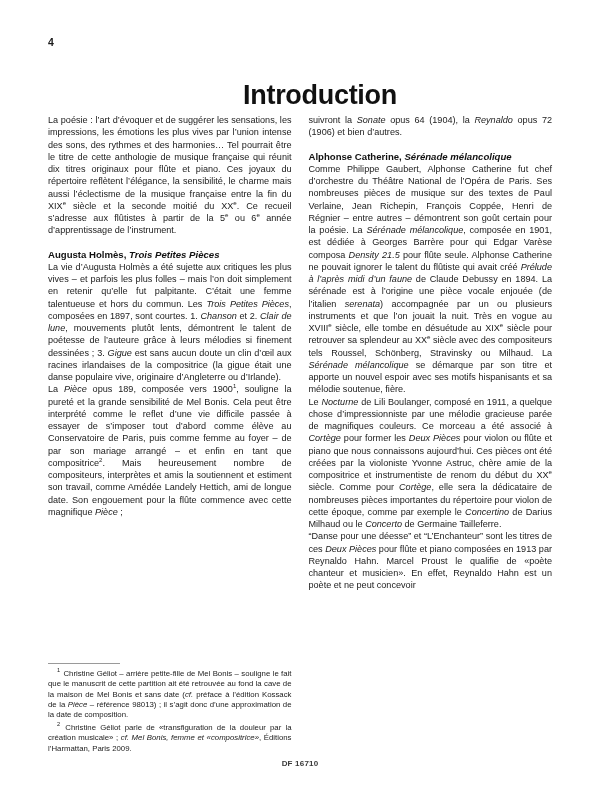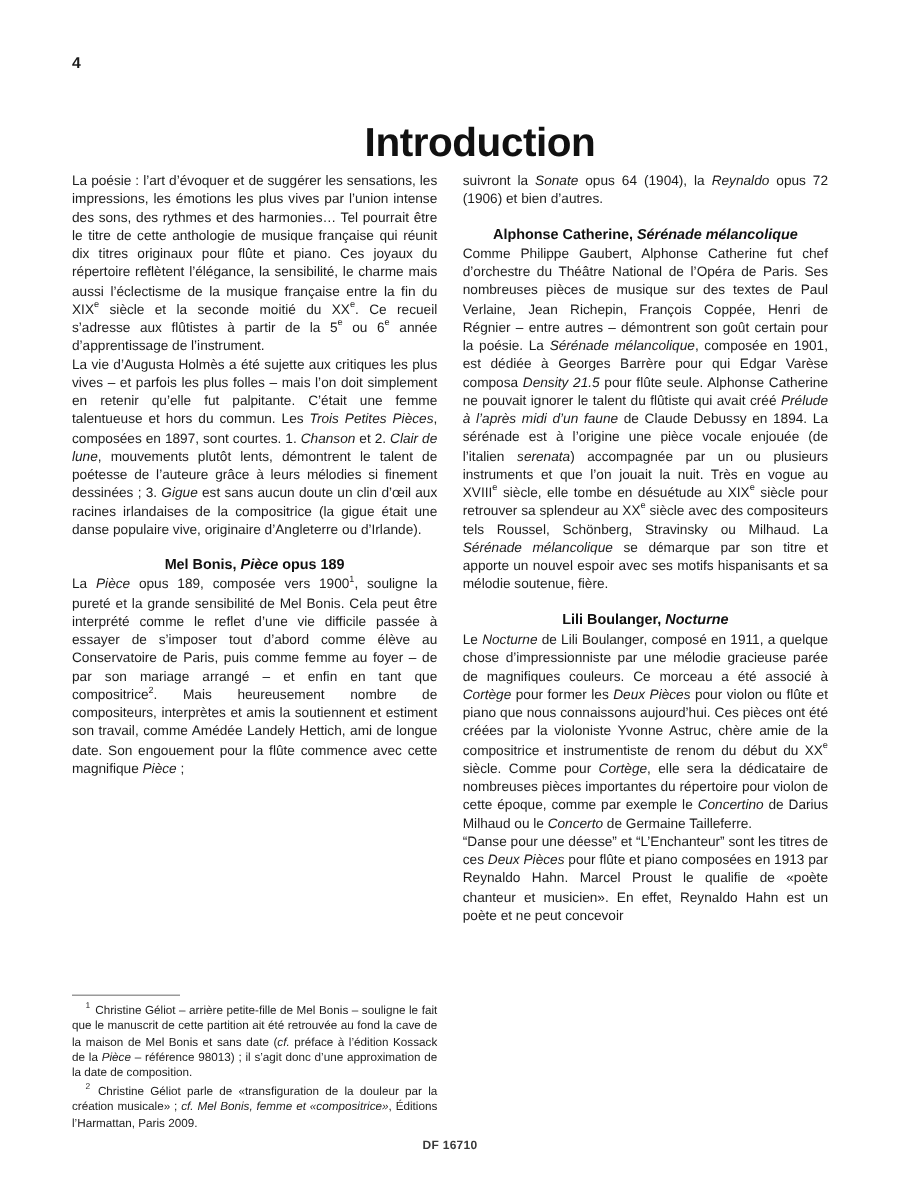--- a/index.html
+++ b/index.html
@@ -72,21 +72,21 @@
     hyphens: manual;
     color: #1b1b1b;
   }
 
   h2.section {
     margin: 12px 0 0 0;
     font-size: 9.6px;
     line-height: 12.4px;
     font-weight: bold;
     color: #111111;
-    text-align: center;
+    text-align: left;
   }
   h2.section em {
     font-style: italic;
     font-weight: bold;
   }
 
   em { font-style: italic; }
 
   sup {
     font-size: 0.66em;
@@ -144,24 +144,24 @@
   <h1 class="page-title">Introduction</h1>
 
   <div class="columns">
 
     <div class="col col-left">
 
       <div class="col-body">
 
         <p class="body">La poésie : l’art d’évoquer et de suggérer les sensations, les impressions, les émotions les plus vives par l’union intense des sons, des rythmes et des harmonies… Tel pourrait être le titre de cette anthologie de musique française qui réunit dix titres originaux pour flûte et piano. Ces joyaux du répertoire reflètent l’élégance, la sensibilité, le charme mais aussi l’éclectisme de la musique française entre la fin du XIX<span class="ord">e</span> siècle et la seconde moitié du XX<span class="ord">e</span>. Ce recueil s’adresse aux flûtistes à partir de la 5<span class="ord">e</span> ou 6<span class="ord">e</span> année d’apprentissage de l’instrument.</p>
 
+        <h2 class="section"><span>Augusta Holmès, </span><em>Trois Petites Pièces</em></h2>
 
         <p class="body">La vie d’Augusta Holmès a été sujette aux critiques les plus vives – et parfois les plus folles – mais l’on doit simplement en retenir qu’elle fut palpitante. C’était une femme talentueuse et hors du commun. Les <em>Trois Petites Pièces</em>, composées en 1897, sont courtes. 1. <em>Chanson</em> et 2. <em>Clair de lune</em>, mouvements plutôt lents, démontrent le talent de poétesse de l’auteure grâce à leurs mélodies si finement dessinées ; 3. <em>Gigue</em> est sans aucun doute un clin d’œil aux racines irlandaises de la compositrice (la gigue était une danse populaire vive, originaire d’Angleterre ou d’Irlande).</p>
 
-        <h2 class="section"><span>Mel Bonis, </span><em>Pièce</em><span> opus 189</span></h2>
 
         <p class="body">La <em>Pièce</em> opus 189, composée vers 1900<sup>1</sup>, souligne la pureté et la grande sensibilité de Mel Bonis. Cela peut être interprété comme le reflet d’une vie difficile passée à essayer de s’imposer tout d’abord comme élève au Conservatoire de Paris, puis comme femme au foyer – de par son mariage arrangé – et enfin en tant que compositrice<sup>2</sup>. Mais heureusement nombre de compositeurs, interprètes et amis la soutiennent et estiment son travail, comme Amédée Landely Hettich, ami de longue date. Son engouement pour la flûte commence avec cette magnifique <em>Pièce</em> ;</p>
 
       </div>
 
       <div class="footnotes-wrap">
         <div class="fn-rule"></div>
 
         <p class="footnote indent"><span class="fn-mark">1</span> Christine Géliot – arrière petite-fille de Mel Bonis – souligne le fait que le manuscrit de cette partition ait été retrouvée au fond la cave de la maison de Mel Bonis et sans date (<em>cf.</em> préface à l’édition Kossack de la <em>Pièce</em> – référence 98013) ; il s’agit donc d’une approximation de la date de composition.</p>
 
@@ -171,21 +171,20 @@
     </div>
 
     <div class="col col-right">
 
       <p class="body">suivront la <em>Sonate</em> opus 64 (1904), la <em>Reynaldo</em> opus 72 (1906) et bien d’autres.</p>
 
       <h2 class="section"><span>Alphonse Catherine, </span><em>Sérénade mélancolique</em></h2>
 
       <p class="body">Comme Philippe Gaubert, Alphonse Catherine fut chef d’orchestre du Théâtre National de l’Opéra de Paris. Ses nombreuses pièces de musique sur des textes de Paul Verlaine, Jean Richepin, François Coppée, Henri de Régnier – entre autres – démontrent son goût certain pour la poésie. La <em>Sérénade mélancolique</em>, composée en 1901, est dédiée à Georges Barrère pour qui Edgar Varèse composa <em>Density 21.5</em> pour flûte seule. Alphonse Catherine ne pouvait ignorer le talent du flûtiste qui avait créé <em>Prélude à l’après midi d’un faune</em> de Claude Debussy en 1894. La sérénade est à l’origine une pièce vocale enjouée (de l’italien <em>serenata</em>) accompagnée par un ou plusieurs instruments et que l’on jouait la nuit. Très en vogue au XVIII<span class="ord">e</span> siècle, elle tombe en désuétude au XIX<span class="ord">e</span> siècle pour retrouver sa splendeur au XX<span class="ord">e</span> siècle avec des compositeurs tels Roussel, Schönberg, Stravinsky ou Milhaud. La <em>Sérénade mélancolique</em> se démarque par son titre et apporte un nouvel espoir avec ses motifs hispanisants et sa mélodie soutenue, fière.</p>
 
-      <h2 class="section"><span>Lili Boulanger, </span><em>Nocturne</em></h2>
 
       <p class="body">Le <em>Nocturne</em> de Lili Boulanger, composé en 1911, a quelque chose d’impressionniste par une mélodie gracieuse parée de magnifiques couleurs. Ce morceau a été associé à <em>Cortège</em> pour former les <em>Deux Pièces</em> pour violon ou flûte et piano que nous connaissons aujourd’hui. Ces pièces ont été créées par la violoniste Yvonne Astruc, chère amie de la compositrice et instrumentiste de renom du début du XX<span class="ord">e</span> siècle. Comme pour <em>Cortège</em>, elle sera la dédicataire de nombreuses pièces importantes du répertoire pour violon de cette époque, comme par exemple le <em>Concertino</em> de Darius Milhaud ou le <em>Concerto</em> de Germaine Tailleferre.</p>
 
 
       <p class="body">“Danse pour une déesse” et “L’Enchanteur” sont les titres de ces <em>Deux Pièces</em> pour flûte et piano composées en 1913 par Reynaldo Hahn. Marcel Proust le qualifie de «poète chanteur et musicien». En effet, Reynaldo Hahn est un poète et ne peut concevoir</p>
 
     </div>
 
   </div>
 

